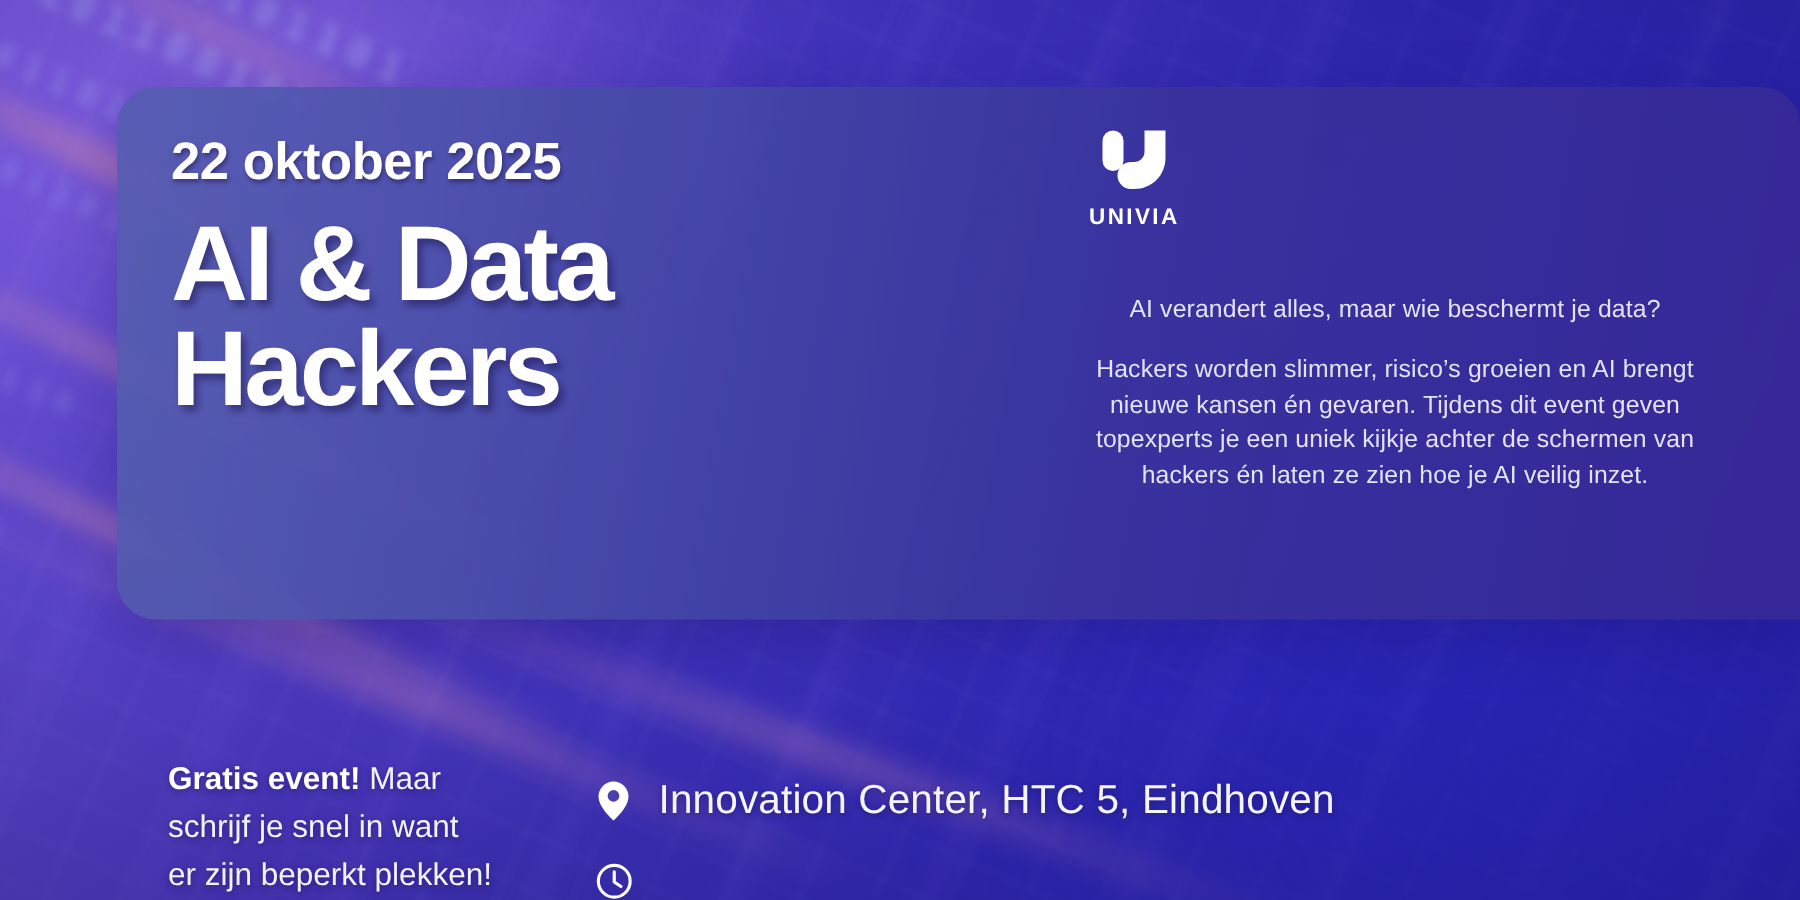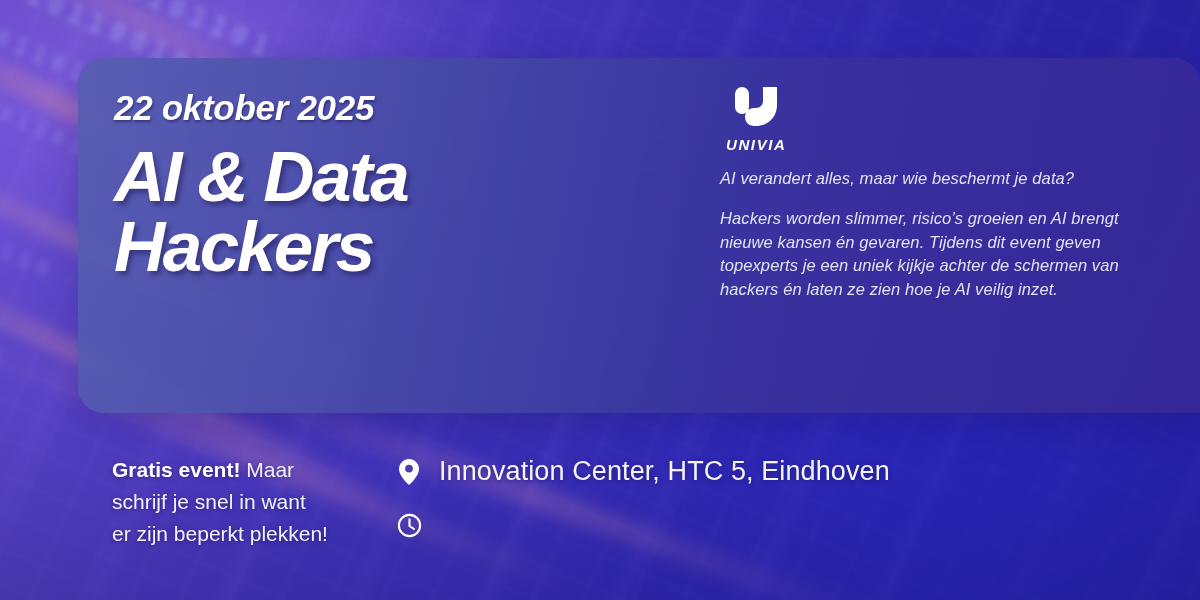--- a/index.html
+++ b/index.html
@@ -124,23 +124,23 @@
     box-shadow:0 10px 40px rgba(20,10,70,.22);
     overflow:hidden;
   }
   #hero-card::after{
     content:"";
     position:absolute; inset:0;
     background:linear-gradient(100deg, rgba(255,255,255,.07) 0%, rgba(255,255,255,0) 55%);
     pointer-events:none;
   }
 
-  .hero-inner { position:relative; z-index:2; height:100%; display:flex;font-style:italic; }
+  .hero-inner { position:relative; z-index:2; height:100%; display:flex; }
   .hero-left { width:620px; padding:30px 0 0 36px; }
-  .hero-right { flex:1; padding:24px 60px 0 22px; }
+  .hero-right { flex:1; padding:24px 60px 0 22px;text-align:center; }
 
   #event-date {
     color:#ffffff;
     font-size:35px;
     font-weight:700;
     letter-spacing:-.3px;
     text-shadow:1px 2px 3px rgba(20,10,60,.45);
     white-space:nowrap;
   }
   #event-title {
@@ -156,33 +156,33 @@
   
   .logo-row { display:flex; align-items:flex-start; gap:52px; padding-left:6px; }
   .logo { display:flex; flex-direction:column; align-items:center; }
   .logo-mark { height:50px; display:flex; align-items:center; justify-content:center; }
   .logo-word {
     color:#fff; font-size:15px; font-weight:700; letter-spacing:1.6px; margin-top:4px;
   }
   .logo-word.appart { letter-spacing:0; font-size:17px; margin-top:6px; }
 
   
-  #description { margin-top:14px; }
+  #description { margin-top:42px; }
   #description p {
     color:#e2e3f4;
     font-size:16.5px;
     line-height:1.42;
     letter-spacing:.1px;
   }
   #description p + p { margin-top:17px; }
 
   
   #footer {
     position:absolute; left:0; top:430px; width:1200px; height:170px;
-    display:flex; align-items:flex-start;
+    display:flex; align-items:flex-end;
   }
   #signup-note {
     width:330px; padding-left:112px; padding-top:24px;
     color:#f2f2fb; font-size:21px; line-height:1.52;
     text-shadow:0 1px 4px rgba(30,15,80,.5);
   }
   #signup-note b { font-weight:700; color:#ffffff; }
 
   #details { padding-left:66px; padding-top:26px; }
   .detail-row { display:flex; align-items:center; gap:17px; }

